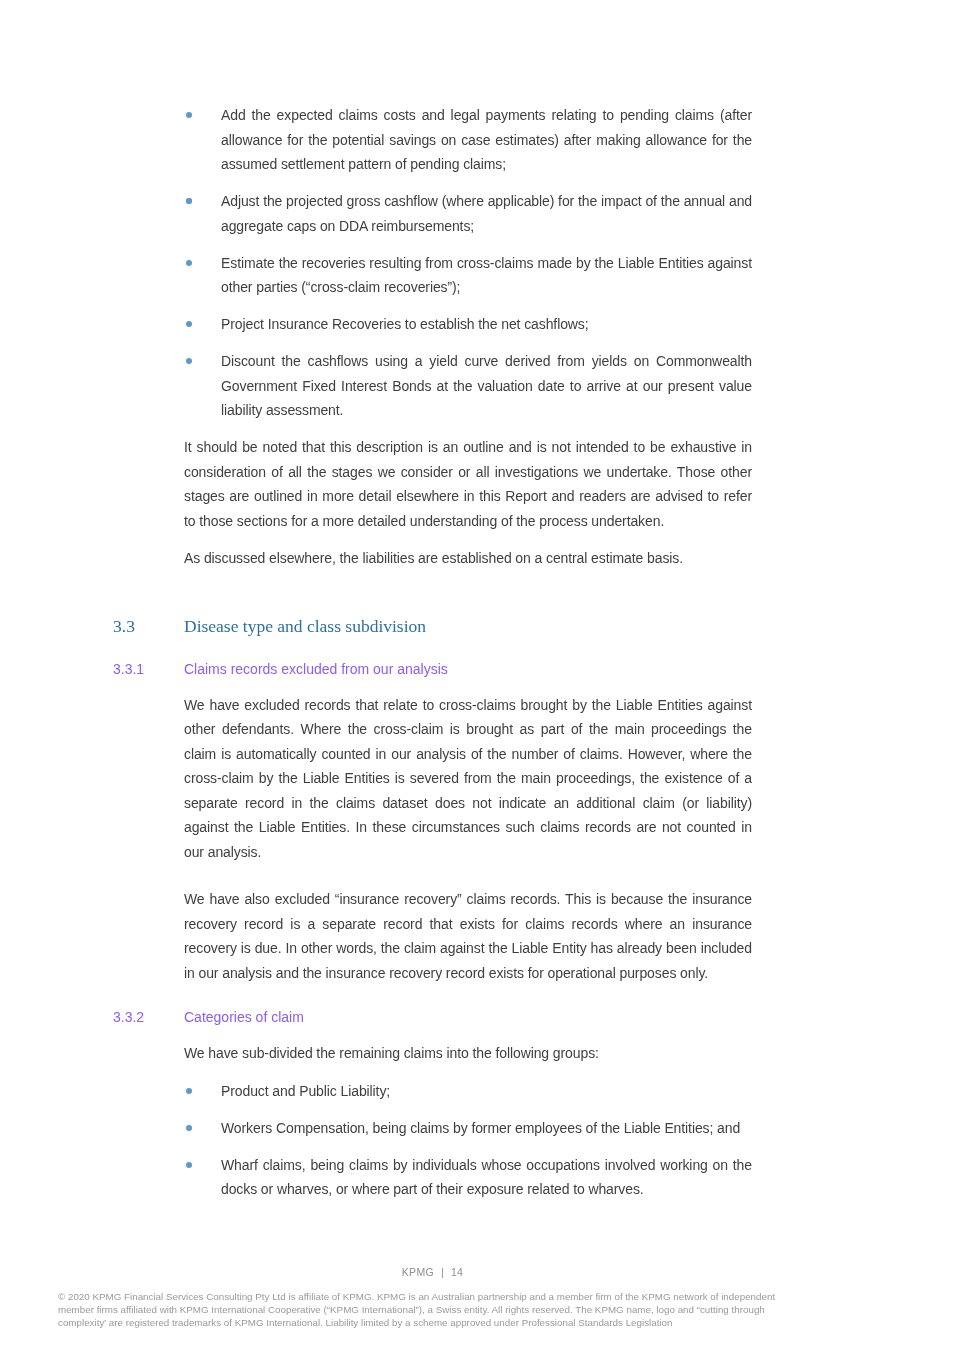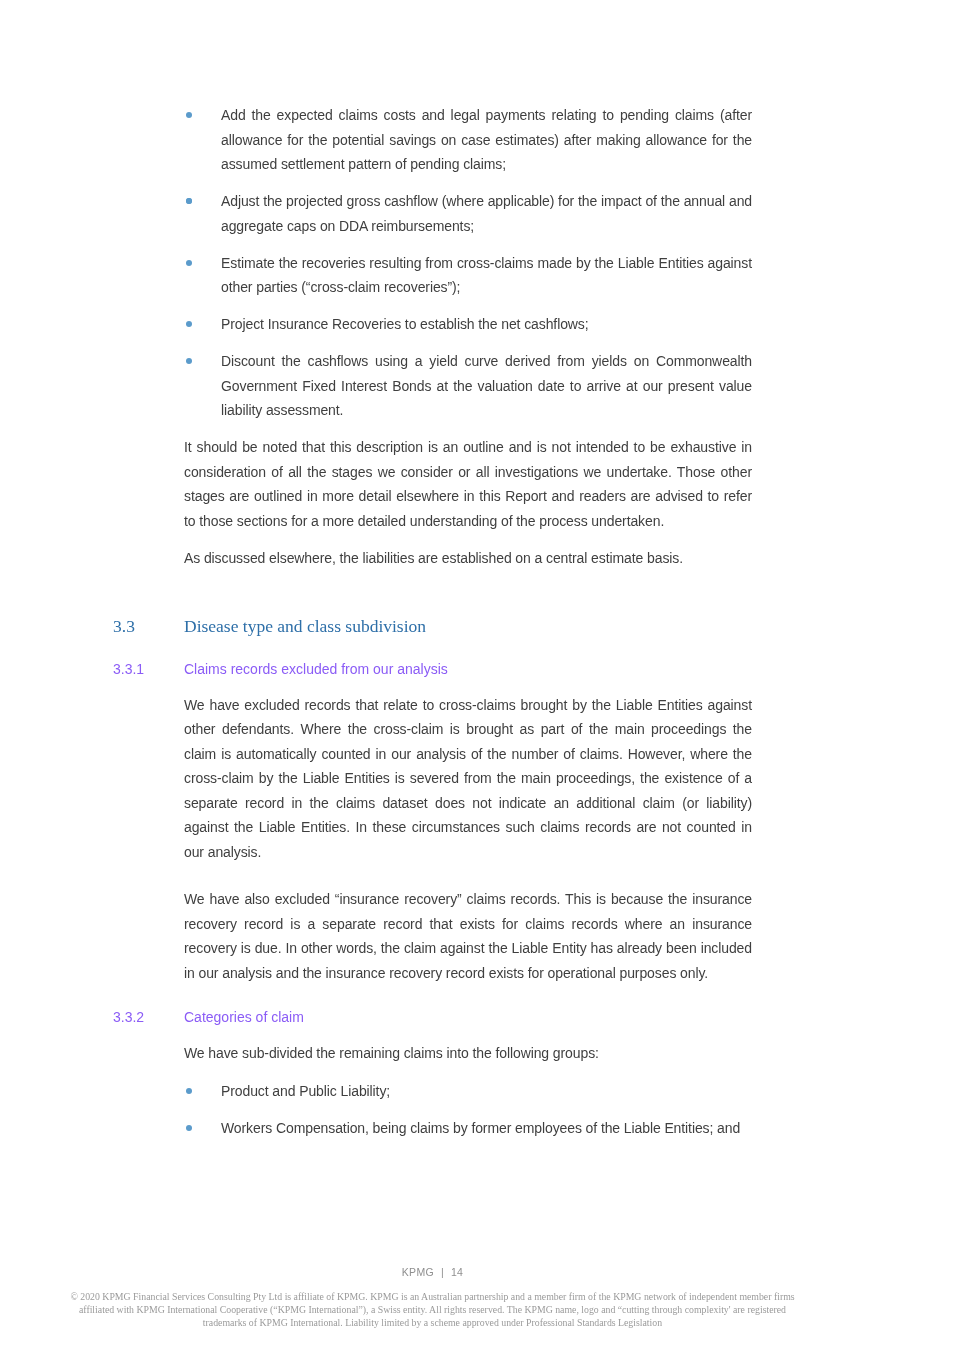--- a/index.html
+++ b/index.html
@@ -67,25 +67,23 @@
     top:1266px;left:0;right:0;
     text-align:center;
     font-size:10.5px;
     color:#8f8f8f;
     letter-spacing:0.3px;
   }
   .footer-page .sep{margin:0 7px;}
   .footer-legal{
     position:absolute;
     top:1291px;left:58px;right:58px;
-    text-align:center;
     font-size:9.8px;
     line-height:12.8px;
     color:#9a9a9a;
-    font-family:Liberation Serif, serif;
   }
 </style>
 </head>
 <body>
 
 <div class="page">
   <div class="content">
 
     <ul class="blist">
       <li>
@@ -139,20 +137,24 @@
 
     <ul class="blist">
       <li>
         <span class="dot"></span>
         <span>Product and Public Liability;</span>
       </li>
       <li>
         <span class="dot"></span>
         <span>Workers Compensation, being claims by former employees of the Liable Entities; and</span>
       </li>
+      <li>
+        <span class="dot"></span>
+        <span>Wharf claims, being claims by individuals whose occupations involved working on the docks or wharves, or where part of their exposure related to wharves.</span>
+      </li>
     </ul>
 
   </div>
 
   <div class="footer-page">
     <span>KPMG</span><span class="sep">|</span><span>14</span>
   </div>
 
   <div class="footer-legal">© 2020 KPMG Financial Services Consulting Pty Ltd is affiliate of KPMG. KPMG is an Australian partnership and a member firm of the KPMG network of independent member firms affiliated with KPMG International Cooperative (“KPMG International”), a Swiss entity. All rights reserved. The KPMG name, logo and “cutting through complexity' are registered trademarks of KPMG International. Liability limited by a scheme approved under Professional Standards Legislation</div>
 </div>

